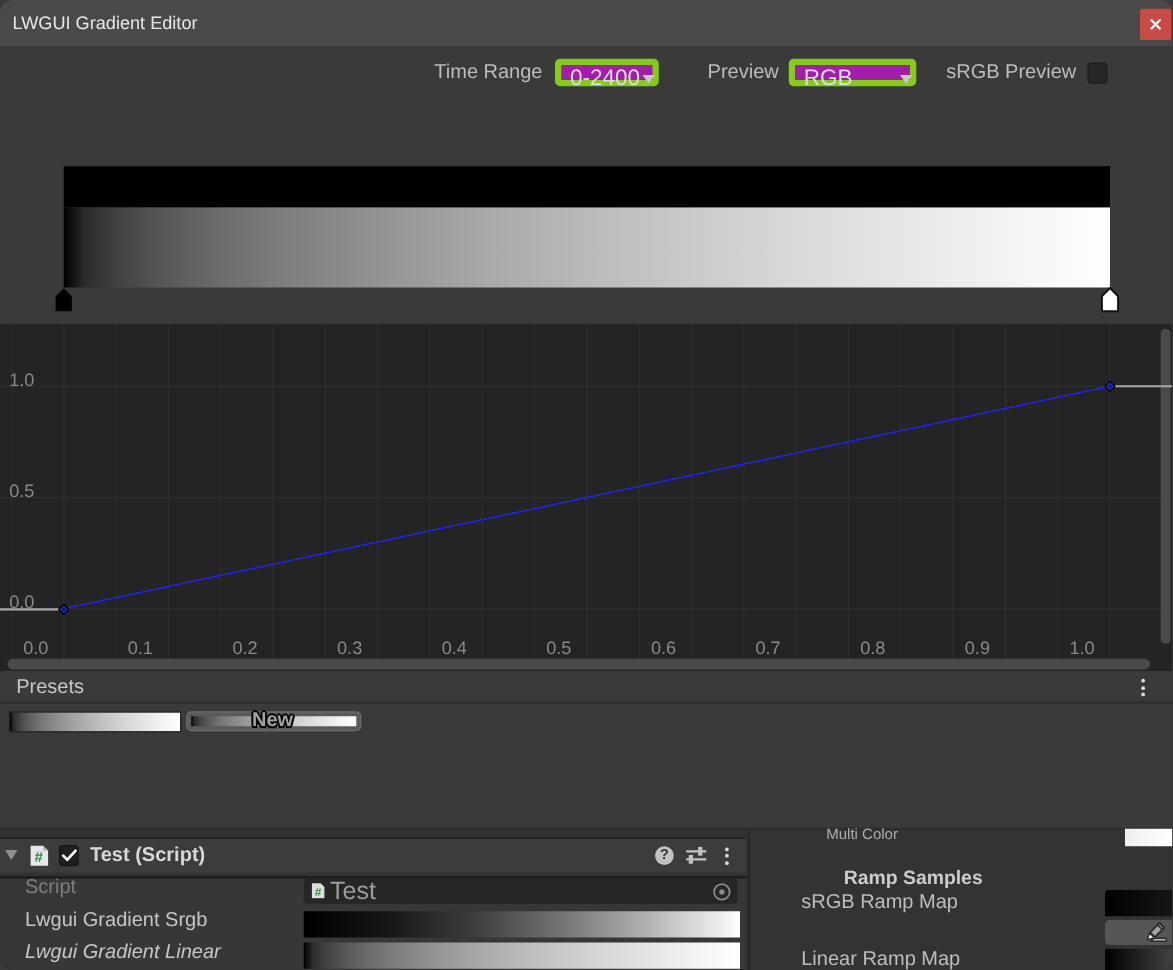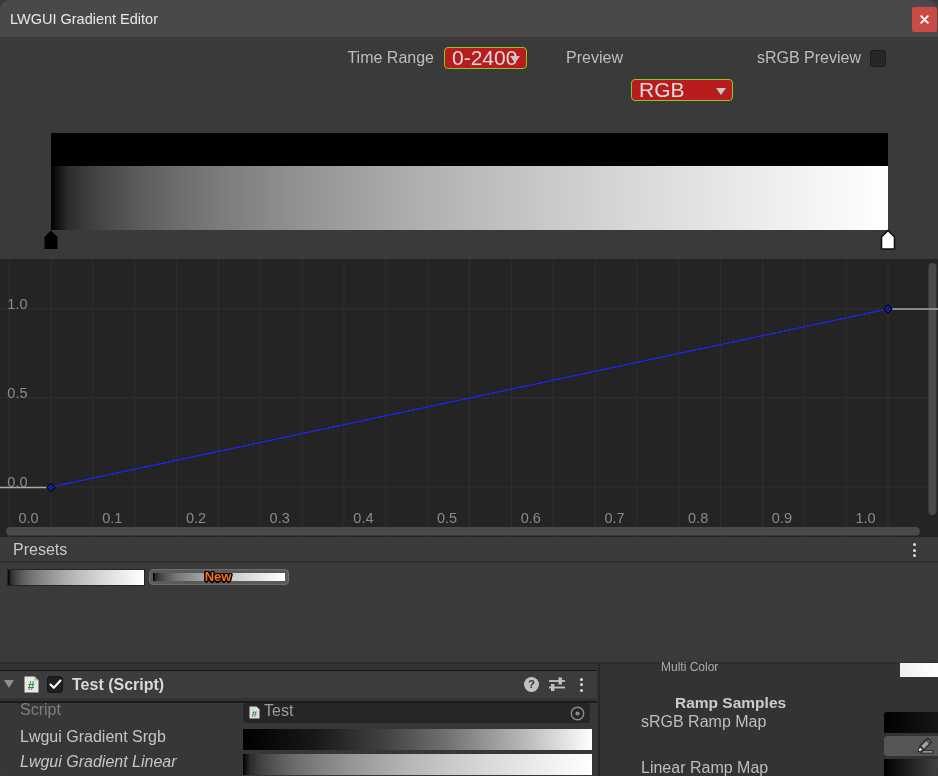--- a/index.html
+++ b/index.html
@@ -7,44 +7,44 @@
   #win{position:relative;width:938px;height:776px;background:#3a3a3a;overflow:hidden;
        font-family:"Liberation Sans",sans-serif;border-radius:10px;}
   .abs{position:absolute;}
   
   #titlebar{left:0;top:0;width:938px;height:37px;background:#4a4848;}
   #title{left:10px;top:1px;height:37px;line-height:37px;color:#e8e8e8;font-size:14.5px;}
   #closebtn{left:912px;top:7px;width:25px;height:25px;background:#c84b45;border-radius:2px;}
   #closebtn svg{position:absolute;left:8px;top:8px;}
   
   .tlabel{white-space:nowrap;color:#bdbdbd;font-size:16px;height:22px;line-height:22px;top:47px;}
-  .dropdown{top:47px;height:22px;background:#b91c1c;border:1px solid #84cc16;border-radius:4px;
-            color:#dedede;font-size:21px;line-height:20px;padding-left:7px;}
+  .dropdown{top:47px;height:22px;background:#a21caf;border:5px solid #84cc16;border-radius:4px;
+            color:#dedede;font-size:18px;line-height:20px;padding-left:7px;}
   .caret{position:absolute;width:0;height:0;border-left:5.5px solid transparent;
          border-right:5.5px solid transparent;border-top:7px solid #c8c8c8;top:8px;}
   #srgbcheck{left:870px;top:50px;width:16px;height:17px;background:#272727;
              border:1px solid #1d1d1d;border-radius:3px;}
   
   #gradblack{left:51px;top:133px;width:837px;height:33px;background:#000;}
   #gradramp{left:51px;top:166px;width:837px;height:64px;
             background:linear-gradient(to right,#000 0%,#2b2b2b 2%,#414141 5%,#595959 10%,#6c6c6c 15%,#7b7b7b 20%,#939393 30%,#a8a8a8 40%,#bababa 50%,#cacaca 60%,#d9d9d9 70%,#e6e6e6 80%,#f3f3f3 90%,#fff 100%);}
   
   
   #presetsbar{left:0;top:537px;width:938px;height:25px;background:#3a3a3a;}
   #presetsline{left:0;top:561px;width:938px;height:1.5px;background:#2f2f2f;}
   #presetslabel{left:13px;top:537px;height:25px;line-height:25px;color:#c8c8c8;font-size:16px;}
   .kdot{position:absolute;width:3px;height:3px;border-radius:50%;background:#dcdcdc;left:913px;}
   #swatch1{left:7px;top:568.5px;width:138px;height:17px;border:1px solid #242424;
            background:linear-gradient(to right,#000 0%,#2b2b2b 2%,#414141 5%,#595959 10%,#6c6c6c 15%,#7b7b7b 20%,#939393 30%,#a8a8a8 40%,#bababa 50%,#cacaca 60%,#d9d9d9 70%,#e6e6e6 80%,#f3f3f3 90%,#fff 100%);}
   #swatch2{left:148.5px;top:569px;width:140px;height:16px;background:#5a5a5a;border-radius:4px;
            border:1px solid #6e6e6e;}
   #swatch2in{left:3px;top:3px;width:132px;height:8px;
            background:linear-gradient(to right,#000 0%,#2b2b2b 2%,#414141 5%,#595959 10%,#6c6c6c 15%,#7b7b7b 20%,#939393 30%,#a8a8a8 40%,#bababa 50%,#cacaca 60%,#d9d9d9 70%,#e6e6e6 80%,#f3f3f3 90%,#fff 100%);}
-  #newlabel{left:148px;top:569px;width:140px;height:16px;text-align:center;color:#f97316;
-            font-size:13px;font-weight:bold;line-height:16px;
+  #newlabel{left:148px;top:569px;width:140px;height:16px;text-align:center;color:#a3a3a3;
+            font-size:16px;font-weight:bold;line-height:16px;
             text-shadow:-1.5px 0 0 #000,1.5px 0 0 #000,0 -1.5px 0 #000,0 1.5px 0 #000,
             -1px -1px 0 #000,1px 1px 0 #000,-1px 1px 0 #000,1px -1px 0 #000;}
   
   #botline1{left:0;top:662px;width:938px;height:1.5px;background:#2e2e2e;}
   #botband{left:0;top:663.5px;width:938px;height:112.5px;background:#333333;}
   #lpheaderline{left:0;top:670px;width:597px;height:1.3px;background:#161616;}
   #lpheader{left:0;top:671.3px;width:597px;height:27.2px;background:#3c3c3c;}
   #lpheadline2{left:0;top:701px;width:597px;height:1.5px;background:#1a1a1a;}
   #lprows{left:0;top:702.5px;width:597px;height:73.5px;background:#373737;}
   #vsep{left:597.5px;top:663.5px;width:2.5px;height:112.5px;background:#282828;}
@@ -52,21 +52,21 @@
            border-right:5.5px solid transparent;border-top:8px solid #8e8e8e;}
   #comptitle{left:72px;top:671px;height:27px;line-height:27px;color:#d8d8d8;
              font-weight:bold;font-size:16px;}
   #compcheck{left:46.5px;top:675.5px;width:16.5px;height:17px;background:#1f1f1f;
              border:1px solid #161616;border-radius:3px;}
   #helpicon{left:524px;top:677px;width:15px;height:15px;border-radius:50%;background:#c2c2c2;
             color:#333;font-size:11.5px;font-weight:bold;text-align:center;line-height:15px;}
   
   #scriptlabel{left:20px;top:701px;font-size:16px;color:#7f7f7f;}
   #objfield{left:243px;top:702.5px;width:347px;height:20.5px;background:#262626;border-radius:3px;}
-  #objtext{left:264px;top:702px;font-size:16px;color:#9c9c9c;}
+  #objtext{left:264px;top:702px;font-size:20px;color:#9c9c9c;}
   #grad1label{left:20px;top:728px;font-size:16px;color:#c6c6c6;}
   #gradsw1{left:242.5px;top:728.5px;width:349px;height:21px;
      background:linear-gradient(to right,#000 0%,#171717 20%,#404040 40%,#707070 58%,#b0b0b0 78%,#ececec 95%,#fff 100%);}
   #grad2label{left:20px;top:753px;font-size:16px;color:#c6c6c6;font-style:italic;}
   #gradsw2{left:242.5px;top:753.5px;width:349px;height:21px;
      background:linear-gradient(to right,#000 0%,#2b2b2b 2%,#414141 5%,#595959 10%,#6c6c6c 15%,#7b7b7b 20%,#939393 30%,#a8a8a8 40%,#bababa 50%,#cacaca 60%,#d9d9d9 70%,#e6e6e6 80%,#f3f3f3 90%,#fff 100%);}
   
   #multilabel{left:661px;top:660px;font-size:12px;color:#acacac;}
   #multiswatch{left:900px;top:662.5px;width:38px;height:14.5px;
      background:linear-gradient(to right,#efefef,#fff);}
@@ -87,21 +87,21 @@
   <div class="abs" id="title">LWGUI Gradient Editor</div>
   <div class="abs" id="closebtn">
     <svg width="9" height="9" viewBox="0 0 9 9">
       <path d="M1.2 1.2 L7.8 7.8 M7.8 1.2 L1.2 7.8" stroke="#fff" stroke-width="1.9" stroke-linecap="round"></path>
     </svg>
   </div>
 
   <div class="abs tlabel" style="left:334px;width:100px;text-align:right;">Time Range</div>
   <div class="abs dropdown" style="left:444px;width:83px;">0-2400<div class="caret" style="left:65px;"></div></div>
   <div class="abs tlabel" style="left:556px;width:67px;text-align:right;">Preview</div>
-  <div class="abs dropdown" style="left:631px;width:102px;margin-top:32px;">RGB<div class="caret" style="left:84px;"></div></div>
+  <div class="abs dropdown" style="left:631px;width:102px;">RGB<div class="caret" style="left:84px;"></div></div>
   <div class="abs tlabel" style="left:741px;width:120px;text-align:right;">sRGB Preview</div>
   <div class="abs" id="srgbcheck"></div>
 
   <div class="abs" id="gradblack"></div>
   <div class="abs" id="gradramp"></div>
   <svg class="abs" style="left:40px;top:229px;" width="860" height="22" viewBox="0 0 860 22">
     <path d="M4.5 8 L11 1.5 L17.5 8 L17.5 20 L4.5 20 Z" fill="#000"></path>
     <path d="M841.5 8 L848 1.5 L854.5 8 L854.5 20 L841.5 20 Z" fill="#fff" stroke="#111" stroke-width="1.6"></path>
   </svg>
 

